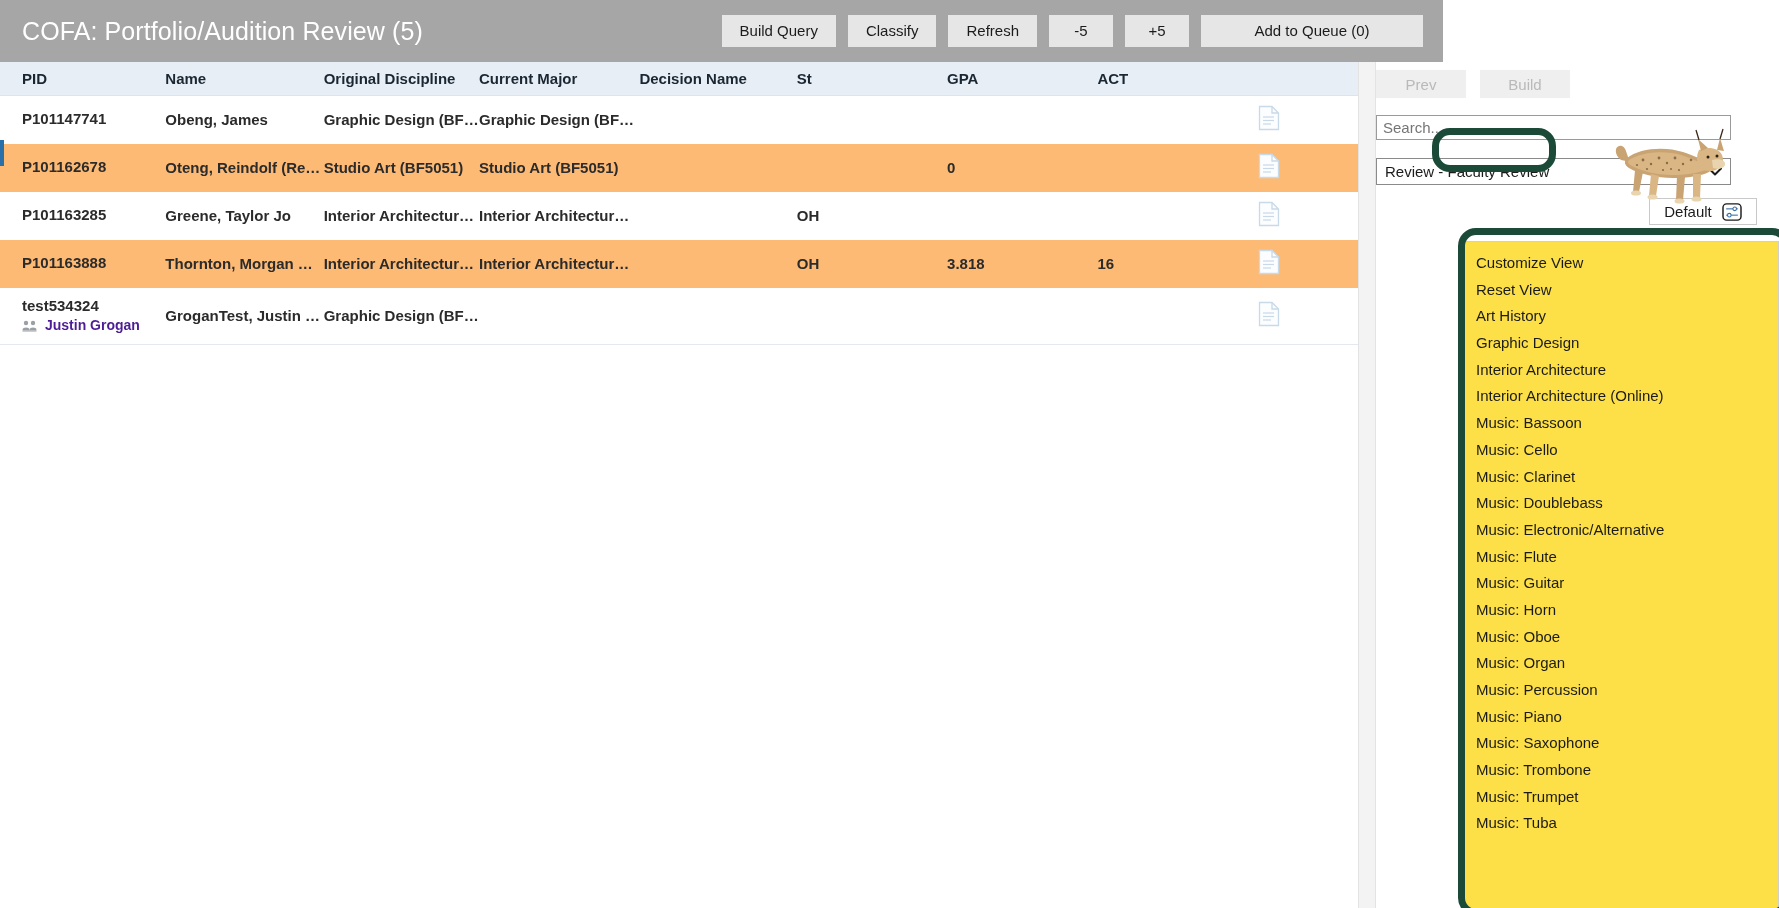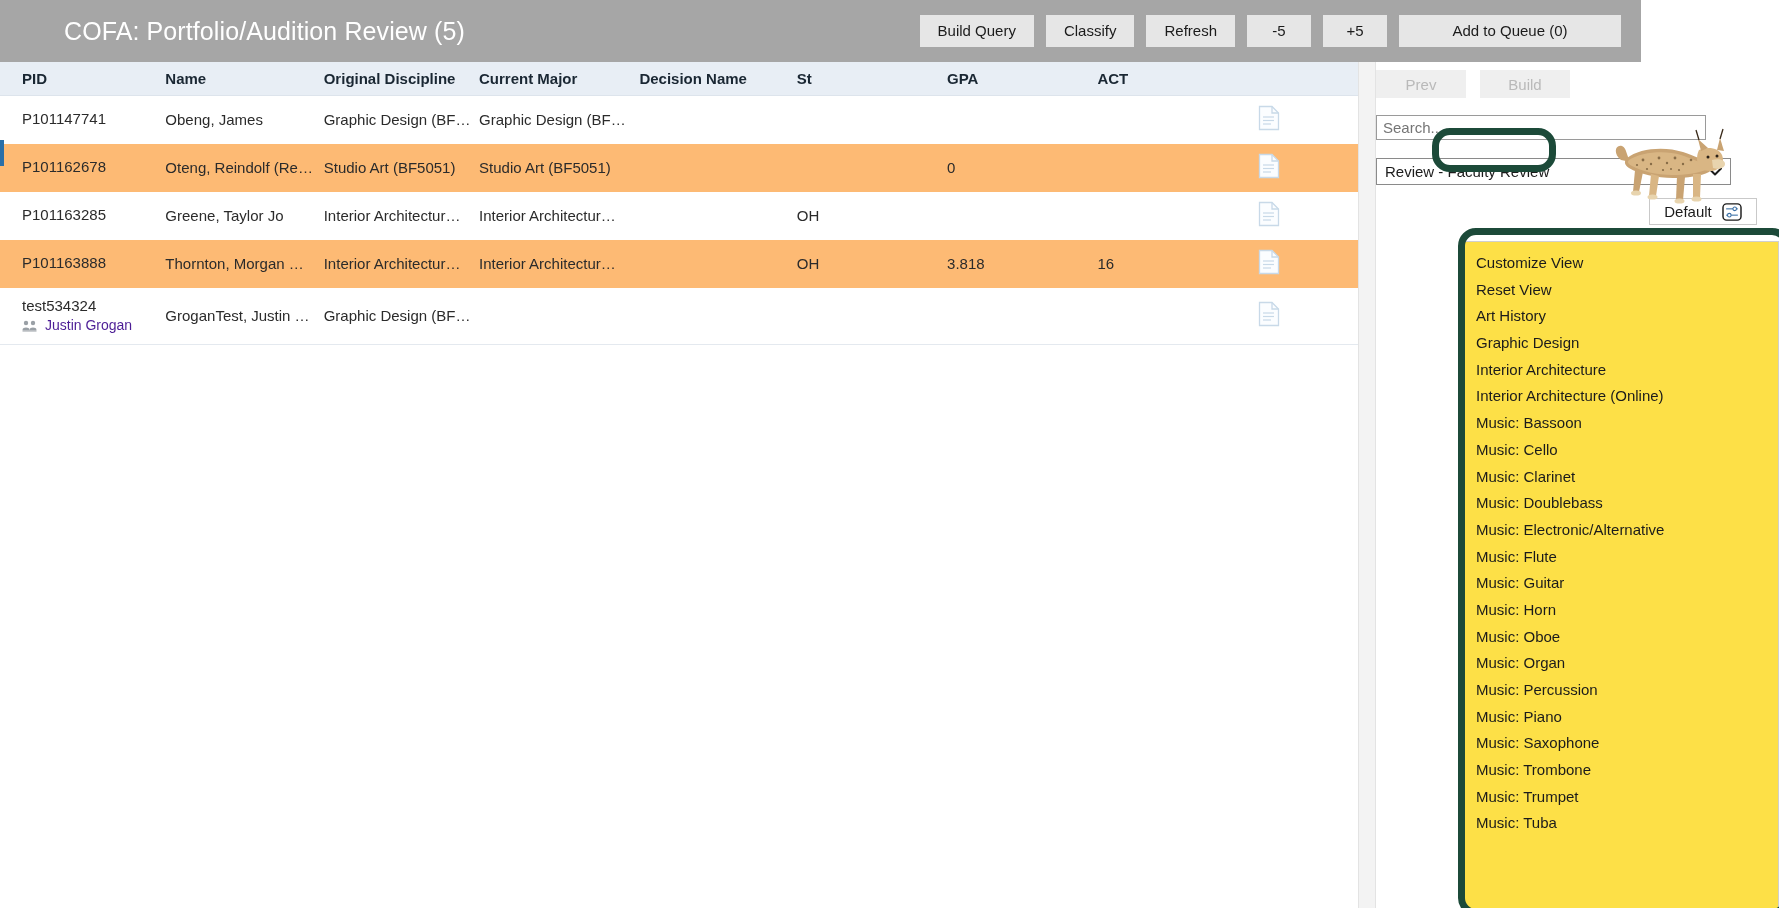--- a/index.html
+++ b/index.html
@@ -8,23 +8,23 @@
     width: 1779px; height: 908px;
     overflow: hidden;
     background: #ffffff;
     font-family: "Liberation Sans", sans-serif;
   }
 
   #app { position: relative; width: 1779px; height: 908px; background: #ffffff; }
 
   
   #header {
-    position: absolute; left: 0; top: 0; width: 1641px; height: 62px;
+    position: absolute; left: 0; top: 0; width: 1443px; height: 62px;
     background: #a6a6a6;
-    display: flex; align-items: center; padding-left: 42px;
+    display: flex; align-items: center;
   }
   #app-title {
     color: #ffffff;
     font-size: 25px;
     font-weight: 400;
     letter-spacing: .1px;
     margin-left: 22px;
     white-space: nowrap;
   }
   #header-actions {
@@ -80,20 +80,21 @@
 
   table.grid tbody td {
     font-size: 15px;
     color: #2b2b2b;
     padding: 0;
     height: 48px;
     vertical-align: middle;
     overflow: hidden;
     white-space: nowrap;
     text-overflow: ellipsis;
+    font-weight: bold;
   }
   table.grid tbody tr.alt td { background: #fdba74; }
   table.grid tbody tr td:first-child { padding-left: 22px; }
   table.grid tbody tr.tall td { height: 57px; }
   table.grid tbody tr.last-row td { border-bottom: 1px solid #e4e9ef; }
 
   .pid-wrap { display: flex; flex-direction: column; justify-content: center; line-height: 1.25; }
   .pid-sub { display: flex; align-items: center; gap: 8px; color: #4c1d95; font-size: 14px; margin-top: 2px; }
   .people-icon { display: inline-block; width: 15px; height: 12px; position: relative; flex: 0 0 auto; }
   .people-icon svg { display: block; }
@@ -121,21 +122,21 @@
     background: #efefef;
     border: none;
     color: #b9b9b9;
     font-size: 15px;
     height: 28px; width: 90px;
     line-height: 28px; text-align: center;
     cursor: default;
     font-family: "Liberation Sans", sans-serif;
   }
   #search-box {
-    position: absolute; left: 0; top: 53px; width: 330px; height: 25px;
+    position: absolute; left: 0; top: 53px; width: 355px; height: 25px;
     border: 1px solid #9a9a9a;
     background: #ffffff;
     font-size: 15px;
     color: #6d6d6d;
     padding: 0 6px;
     font-family: "Liberation Sans", sans-serif;
   }
   #review-select {
     position: absolute; left: 0; top: 96px; width: 355px; height: 27px;
     border: 1px solid #8a8a8a;

